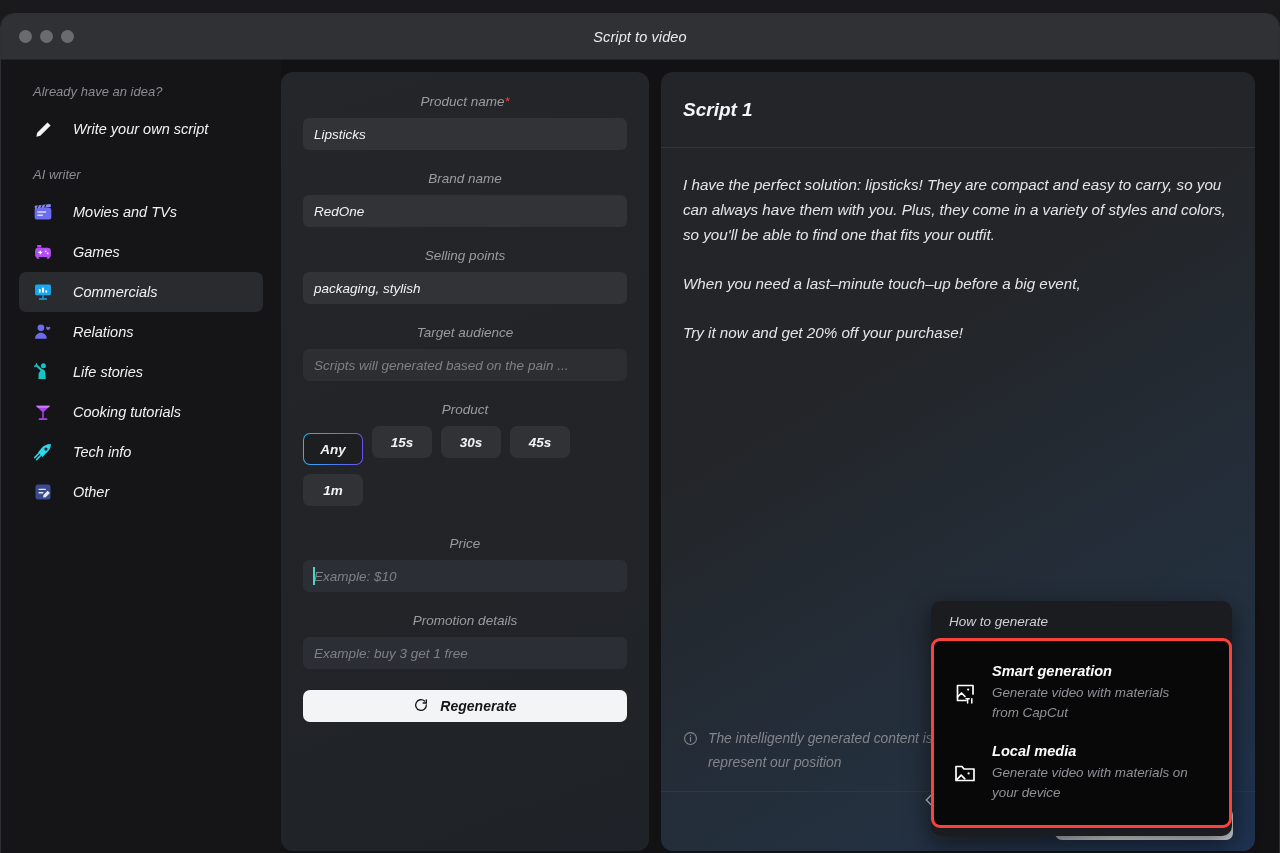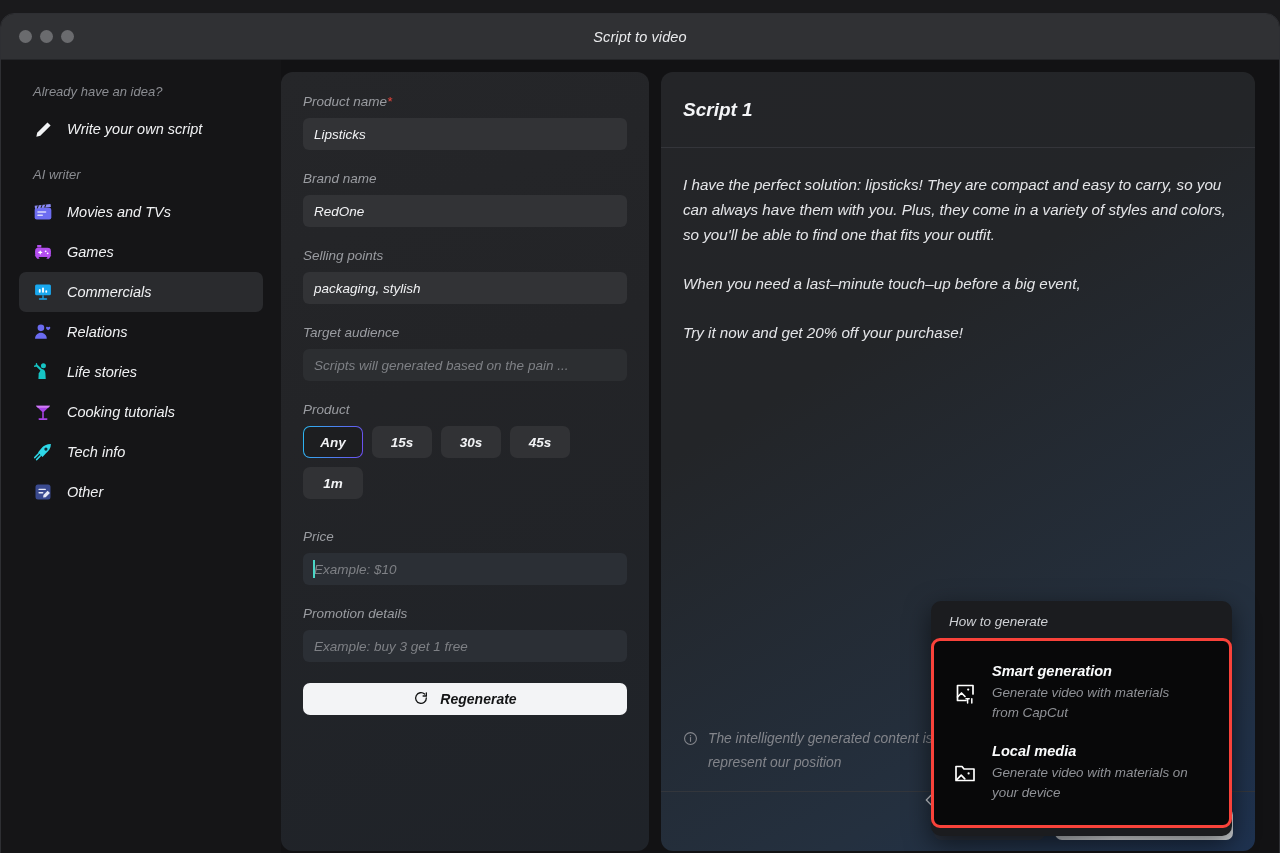--- a/index.html
+++ b/index.html
@@ -47,21 +47,21 @@
     background: #151517;
     flex-shrink: 0;
   }
   .side-head {
     font-size: 13px; color: #8b8d92;
     padding: 6px 14px 10px 14px;
   }
   .side-head.second { padding-top: 18px; }
   .side-item {
     display: flex; align-items: center;
-    gap: 14px;
+    gap: 20px;
     height: 40px;
     padding: 0 14px;
     border-radius: 7px;
     cursor: pointer;
   }
   .side-item.active { background: #2a2b2e; }
   .side-item .lbl { font-size: 14.5px; color: #f0f1f3; }
   .side-icon {
     width: 20px; height: 20px; flex-shrink: 0;
     display: flex; align-items: center; justify-content: center;
@@ -69,20 +69,21 @@
   .side-icon svg { display: block; }
   
   .form-card {
     width: 368px;
     margin: 12px 0 16px 0;
     background: linear-gradient(160deg,#252629 0%, #232427 40%, #1f2329 100%);
     border-radius: 12px;
     padding: 22px 22px 0 22px;
     position: relative;
     flex-shrink: 0;
+    text-align: center;
   }
   .field-label {
     font-size: 13.5px; color: #9a9ca1;
     margin-bottom: 9px;
   }
   .field-label .req { color: #e8453c; font-size: 13px; }
   .input {
     height: 32px;
     background: #323336;
     border-radius: 6px;
@@ -111,20 +112,21 @@
     cursor: pointer;
     border: 1.5px solid transparent;
   }
   .dur-btn.selected {
     background: #1d1e20;
     border: 1.5px solid transparent;
     background-image: linear-gradient(#1d1e20,#1d1e20),
                       linear-gradient(100deg,#2bb8f0 0%, #6d4df0 100%);
     background-origin: border-box;
     background-clip: padding-box, border-box;
+    margin-top: 7px;
   }
   .gap-after-dur { height: 21px; }
   .regen-btn {
     height: 32px;
     background: #f3f4f6;
     border-radius: 7px;
     display: flex; align-items: center; justify-content: center;
     gap: 11px;
     font-size: 14px; font-weight: bold; color: #141516;
     cursor: pointer;

